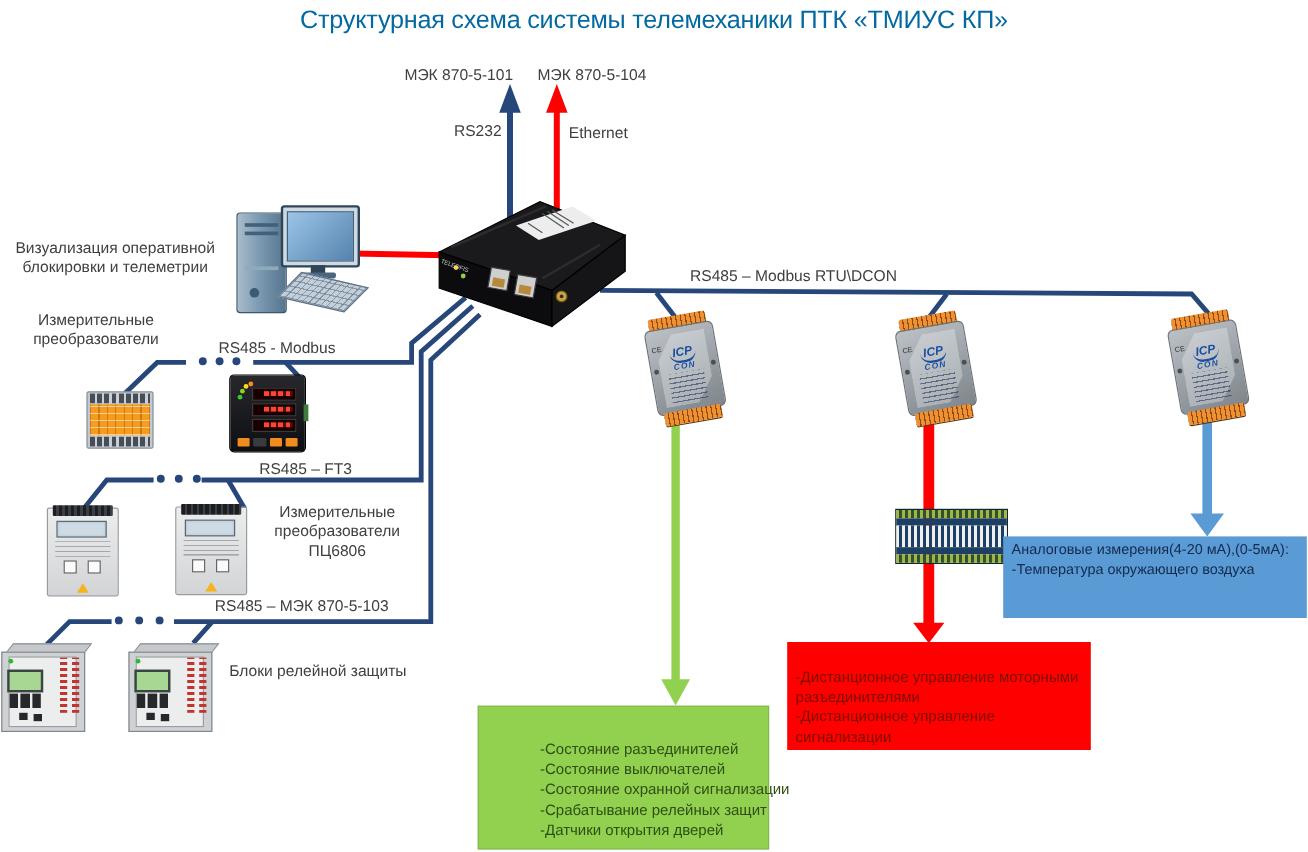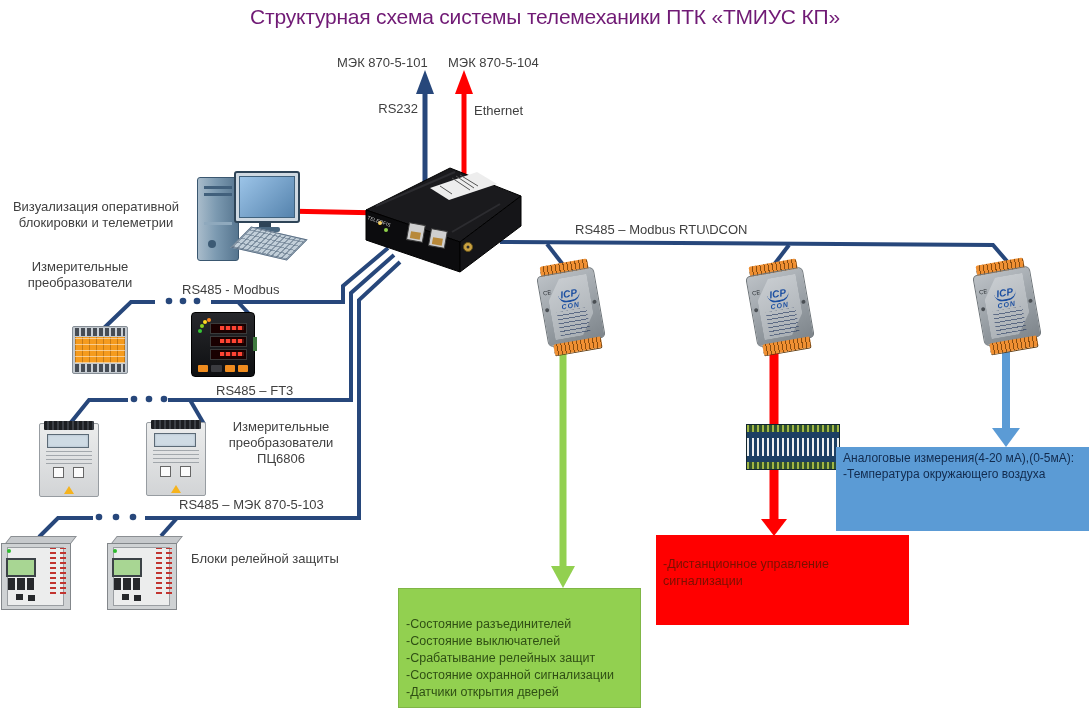--- a/index.html
+++ b/index.html
@@ -1,20 +1,20 @@
 <!DOCTYPE html>
 <html><head>
 <meta charset="utf-8">
 <style>
   html,body{margin:0;padding:0;background:#fff;}
   .canvas{position:relative;width:1090px;height:710px;background:#fff;overflow:hidden;
           font-family:"Liberation Sans",sans-serif;}
   svg.wires{position:absolute;left:0;top:0;z-index:1;}
   .title{position:absolute;left:0;right:0;top:5px;text-align:center;font-size:21px;
-         color:#701a75;letter-spacing:-0.2px;z-index:2;}
+         color:#0369a1;letter-spacing:-0.2px;z-index:2;}
   .lbl{position:absolute;color:#3f3f3f;font-size:13px;line-height:16px;z-index:2;white-space:nowrap;}
   .lbl.center{text-align:center;}
   
   .pc-tower{position:absolute;left:197px;top:177px;width:40px;height:82px;z-index:2;
     background:linear-gradient(90deg,#a9bccb,#7c9ab1 45%,#56758f);border:1px solid #3a5770;border-radius:3px;}
   .pc-tower::before{content:"";position:absolute;left:6px;right:6px;top:8px;height:3px;background:#41607c;
     box-shadow:0 7px 0 #41607c,0 36px 0 #8fa9bd;}
   .pc-tower::after{content:"";position:absolute;left:10px;top:62px;width:8px;height:8px;border-radius:50%;background:#3c5a74;}
   .pc-monitor{position:absolute;left:234px;top:171px;width:62px;height:48px;z-index:2;
     background:#cfd9e2;border:2px solid #2e4457;border-radius:3px;}
@@ -96,25 +96,25 @@
   
   .pcb{position:absolute;left:746px;top:424px;width:92px;height:44px;z-index:2;border:1px solid #12262f;
     display:flex;flex-direction:column;}
   .pcb .edge{height:7px;background:repeating-linear-gradient(90deg,#9fb644 0 2px,#30512f 2px 5px);}
   .pcb .band{height:6px;background:#1c3f63;}
   .pcb .slats{flex:1;background:repeating-linear-gradient(90deg,#eef0f0 0 2px,#1c3f63 2px 5px);}
   
   .box{position:absolute;z-index:2;font-size:12.5px;}
   .box .line{padding:0 7px;white-space:nowrap;}
   .box-green{left:398px;top:588px;width:243px;height:120px;background:#92D050;color:#2f4f14;
-    padding-top:27px;line-height:17px;border:1px solid rgba(0,0,0,.12);box-sizing:border-box;}
+    padding-top:27px;line-height:17px;border:1px solid rgba(0,0,0,.12);box-sizing:border-box;padding-left:44px;}
   .box-red{left:656px;top:535px;width:253px;height:90px;background:#FF0000;color:#7a1000;
     padding-top:21px;line-height:16.5px;box-sizing:border-box;}
   .box-red .line{white-space:normal;}
-  .box-blue{left:836px;top:447px;width:253px;height:84px;background:#5B9BD5;color:#122b4e;
+  .box-blue{left:836px;top:447px;width:253px;height:68px;background:#5B9BD5;color:#122b4e;
     padding-top:4px;line-height:15.5px;font-size:12px;box-sizing:border-box;}
 </style>
 </head>
 <body>
 
 <div class="canvas">
 
   <svg class="wires" width="1090" height="710" viewBox="0 0 1090 710">
 
     <line x1="425" y1="92" x2="425" y2="198" stroke="#27477B" stroke-width="5"></line>
@@ -334,26 +334,27 @@
     <div class="edge"></div>
     <div class="band"></div>
     <div class="slats"></div>
     <div class="band"></div>
     <div class="edge"></div>
   </div>
 
   <div class="box box-green">
     <div class="line">-Состояние разъединителей</div>
     <div class="line">-Состояние выключателей</div>
+    <div class="line">-Состояние охранной сигнализации</div>
     <div class="line">-Срабатывание релейных защит</div>
-    <div class="line">-Состояние охранной сигнализации</div>
     <div class="line">-Датчики открытия дверей</div>
   </div>
 
   <div class="box box-red">
+    <div class="line">-Дистанционное управление моторными разъединителями</div>
     <div class="line">-Дистанционное управление сигнализации</div>
   </div>
 
   <div class="box box-blue">
     <div class="line">Аналоговые измерения(4-20 мА),(0-5мА):</div>
     <div class="line">-Температура окружающего воздуха</div>
   </div>
 
 </div>
 

